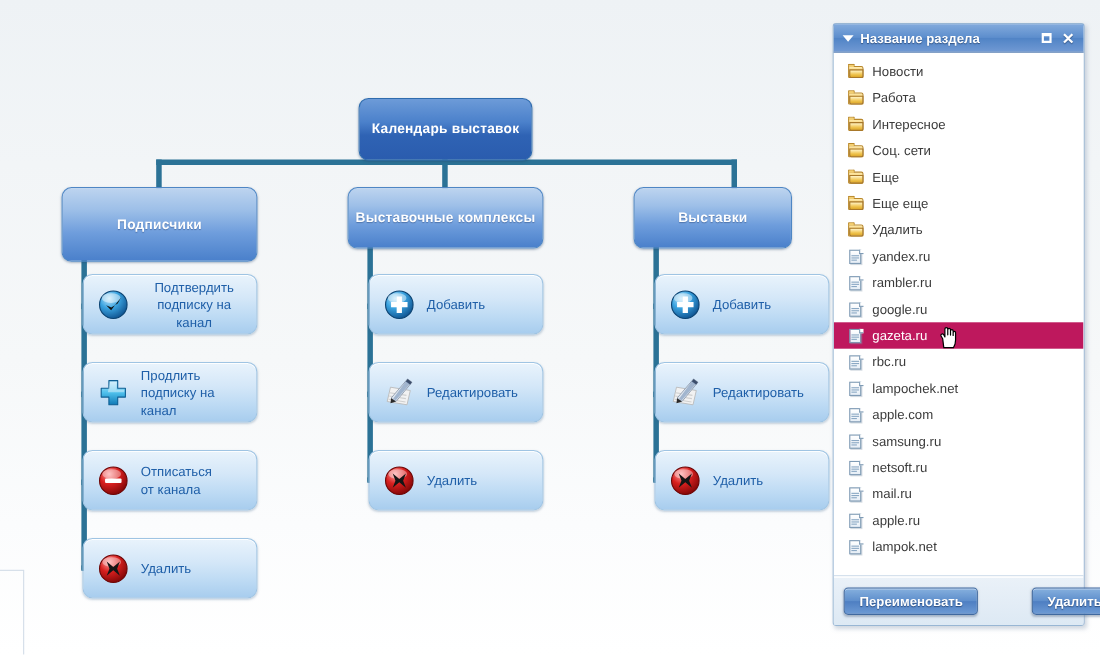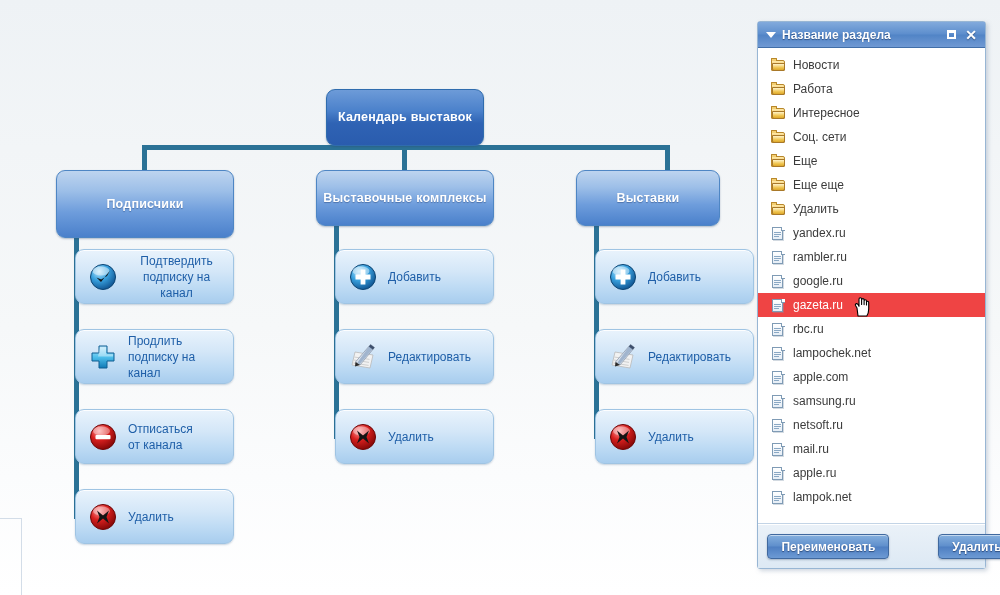--- a/index.html
+++ b/index.html
@@ -110,21 +110,21 @@
     flex: 1 1 auto; overflow: hidden;
     background: #fff;
     border-bottom: 1px solid #c3d4e6;
     padding-top: 5px;
   }
   .row {
     height: 24px; display: flex; align-items: center;
     padding-left: 13px; font-size: 12px; color: #3b3b3b;
     white-space: nowrap;
   }
-  .row.sel { background: #ef4444; color: #ffffff; }
+  .row.sel { background: #be185d; color: #ffffff; }
   .row .nm { padding-left: 7px; }
   .row .fic, .row .dic { width: 15px; height: 15px; flex: 0 0 15px; position: relative; }
 
   
   .fic .f-back { position:absolute; left:0; top:2px; width:14px; height:11px;
     background: linear-gradient(180deg,#ffe9a3 0%, #f2c councils 100%);
     background: linear-gradient(180deg,#ffe9a8 0%, #e8b23c 100%);
     border:1px solid #b8872a; border-radius:1px 2px 1px 1px; }
   .fic .f-tab { position:absolute; left:0; top:0px; width:6px; height:3px;
     background:#f3cf72; border:1px solid #b8872a; border-bottom:none; border-radius:1px 1px 0 0; }

